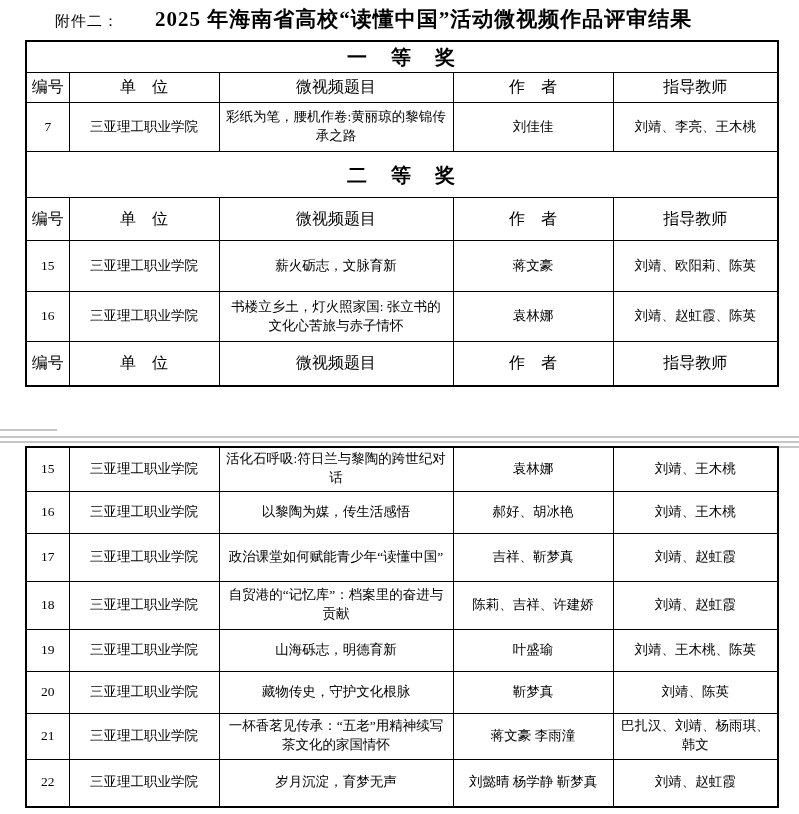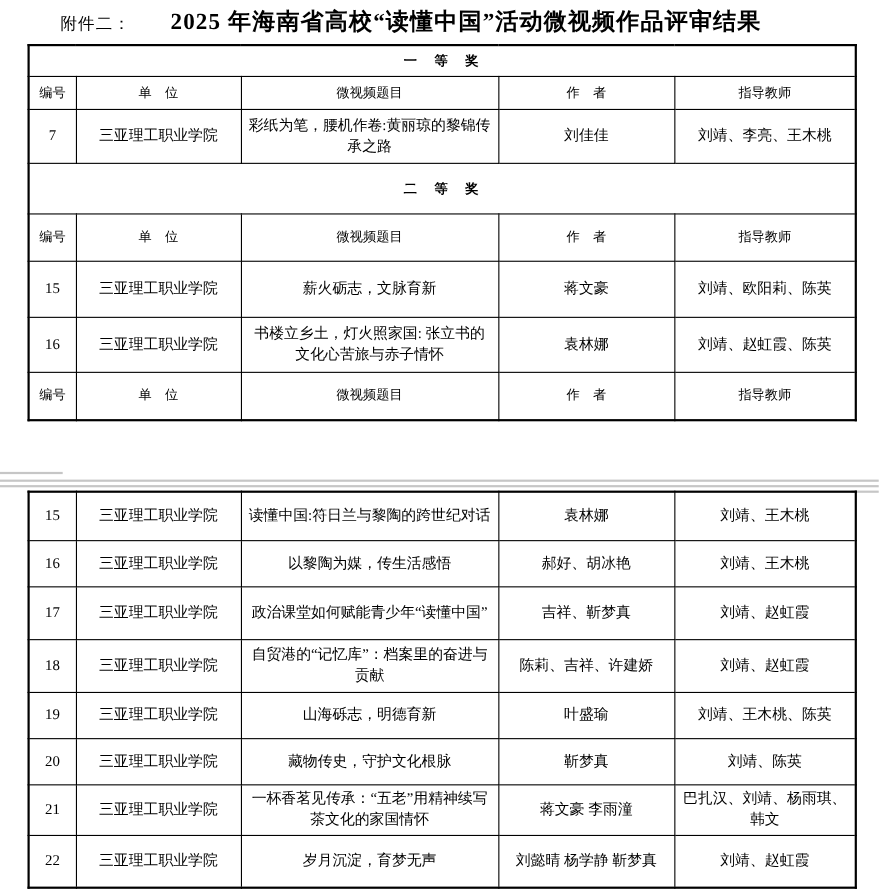--- a/index.html
+++ b/index.html
@@ -11,22 +11,22 @@
   .attach{margin-left:55px;font-size:15px;letter-spacing:1px;white-space:nowrap;}
   .doc-title{margin-left:36px;font-size:21px;font-weight:bold;letter-spacing:1px;white-space:nowrap;}
 
   
   table.award{position:absolute;left:25px;width:752px;border-collapse:collapse;table-layout:fixed;
     border:2px solid #000;}
   #table-page1{top:40px;}
   #table-page2{top:446px;}
   td{border:1px solid #000;text-align:center;vertical-align:middle;
     font-size:13.5px;line-height:1.4;padding:1px 4px;overflow:hidden;}
-  td.banner{font-size:12px;font-weight:bold;letter-spacing:2px;}
-  td.colhead{font-size:12px;margin-top:46px;}
+  td.banner{font-size:20px;font-weight:bold;letter-spacing:2px;}
+  td.colhead{font-size:16px;margin-top:46px;}
   td.title-cell{padding:1px 6px;}
 
   
   .pb{position:absolute;background:#c6c6c6;height:2px;}
   .pb-stub-left{left:0;width:57px;top:429px;}
   .pb-line-1{left:0;width:799px;top:436px;}
   .pb-line-2{left:0;width:799px;top:441px;}
   .pb-stub-right{left:774px;width:25px;top:446px;}
 </style>
 </head>
@@ -118,21 +118,21 @@
       <col style="width:43px">
         <col style="width:150px">
         <col style="width:234px">
         <col style="width:160px">
         <col style="width:165px">
     </colgroup>
     <tbody>
       <tr style="height:44px">
         <td>15</td>
         <td>三亚理工职业学院</td>
-        <td class="title-cell">读懂中国:符日兰与黎陶的跨世纪对话</td>
+        <td class="title-cell">活化石呼吸:符日兰与黎陶的跨世纪对话</td>
         <td>袁林娜</td>
         <td>刘靖、王木桃</td>
       </tr>
       <tr style="height:42px">
         <td>16</td>
         <td>三亚理工职业学院</td>
         <td class="title-cell">以黎陶为媒，传生活感悟</td>
         <td>郝好、胡冰艳</td>
         <td>刘靖、王木桃</td>
       </tr>

